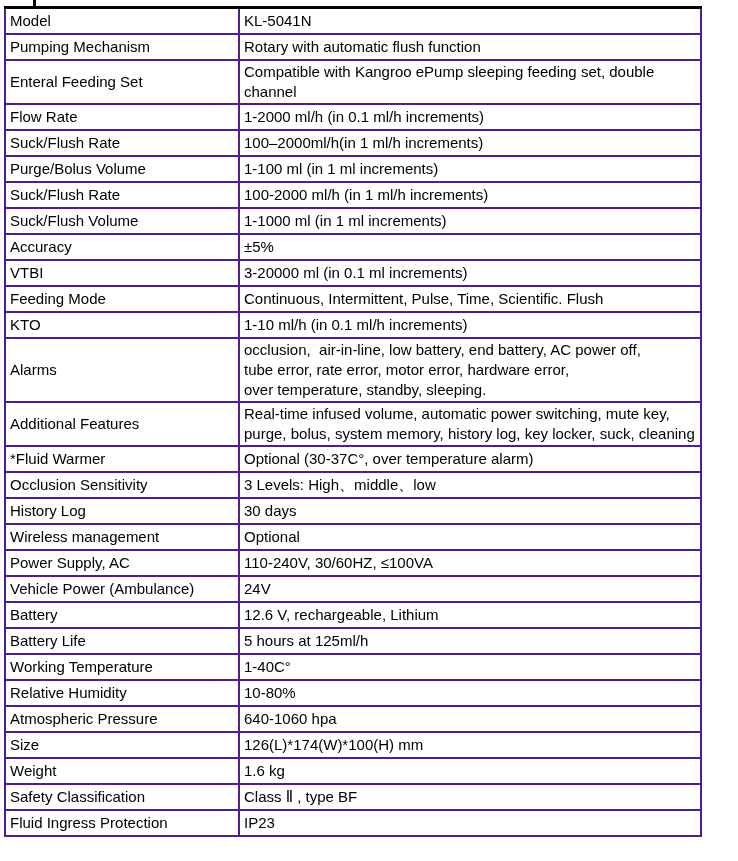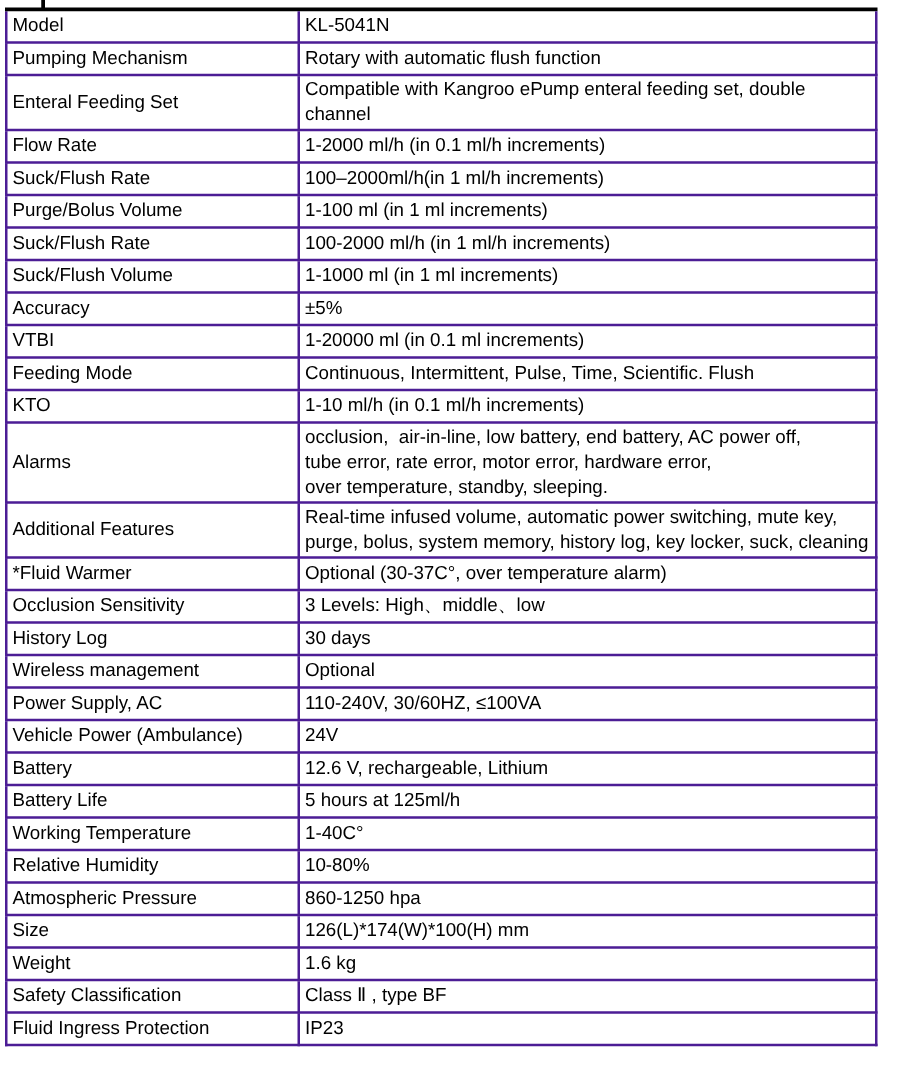--- a/index.html
+++ b/index.html
@@ -56,21 +56,21 @@
       <tr>
         <td class="col-label">Model</td>
         <td class="col-value">KL-5041N</td>
       </tr>
       <tr>
         <td class="col-label">Pumping Mechanism</td>
         <td class="col-value">Rotary with automatic flush function</td>
       </tr>
       <tr>
         <td class="col-label">Enteral Feeding Set</td>
-        <td class="col-value">Compatible with Kangroo ePump enteral feeding set, double channel</td>
+        <td class="col-value">Compatible with Kangroo ePump sleeping feeding set, double channel</td>
       </tr>
       <tr>
         <td class="col-label">Flow Rate</td>
         <td class="col-value">1-2000 ml/h (in 0.1 ml/h increments)</td>
       </tr>
       <tr>
         <td class="col-label">Suck/Flush Rate</td>
         <td class="col-value">100–2000ml/h(in 1 ml/h increments)</td>
       </tr>
       <tr>
@@ -84,21 +84,21 @@
       <tr>
         <td class="col-label">Suck/Flush Volume</td>
         <td class="col-value">1-1000 ml (in 1 ml increments)</td>
       </tr>
       <tr>
         <td class="col-label">Accuracy</td>
         <td class="col-value">±5%</td>
       </tr>
       <tr>
         <td class="col-label">VTBI</td>
-        <td class="col-value">1-20000 ml (in 0.1 ml increments)</td>
+        <td class="col-value">3-20000 ml (in 0.1 ml increments)</td>
       </tr>
       <tr>
         <td class="col-label">Feeding Mode</td>
         <td class="col-value">Continuous, Intermittent, Pulse, Time, Scientific. Flush</td>
       </tr>
       <tr>
         <td class="col-label">KTO</td>
         <td class="col-value">1-10 ml/h (in 0.1 ml/h increments)</td>
       </tr>
       <tr>
@@ -147,21 +147,21 @@
       <tr>
         <td class="col-label">Working Temperature</td>
         <td class="col-value">1-40C°</td>
       </tr>
       <tr>
         <td class="col-label">Relative Humidity</td>
         <td class="col-value">10-80%</td>
       </tr>
       <tr>
         <td class="col-label">Atmospheric Pressure</td>
-        <td class="col-value">860-1250 hpa</td>
+        <td class="col-value">640-1060 hpa</td>
       </tr>
       <tr>
         <td class="col-label">Size</td>
         <td class="col-value">126(L)*174(W)*100(H) mm</td>
       </tr>
       <tr>
         <td class="col-label">Weight</td>
         <td class="col-value">1.6 kg</td>
       </tr>
       <tr>

